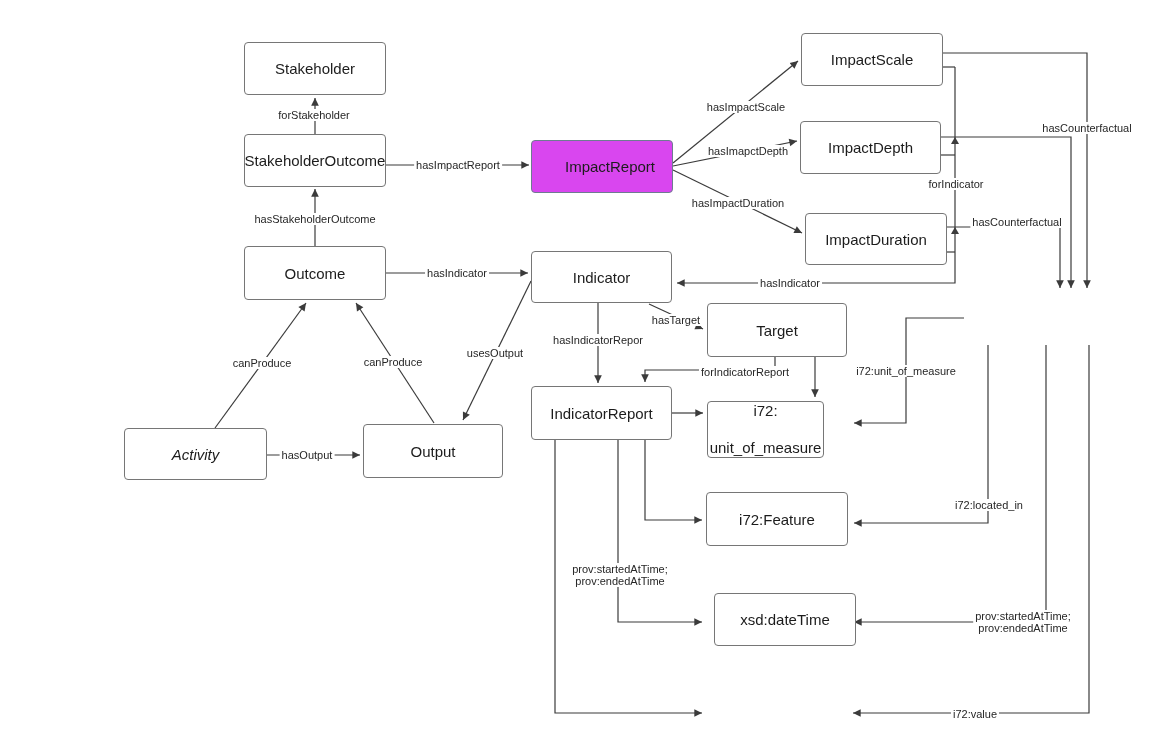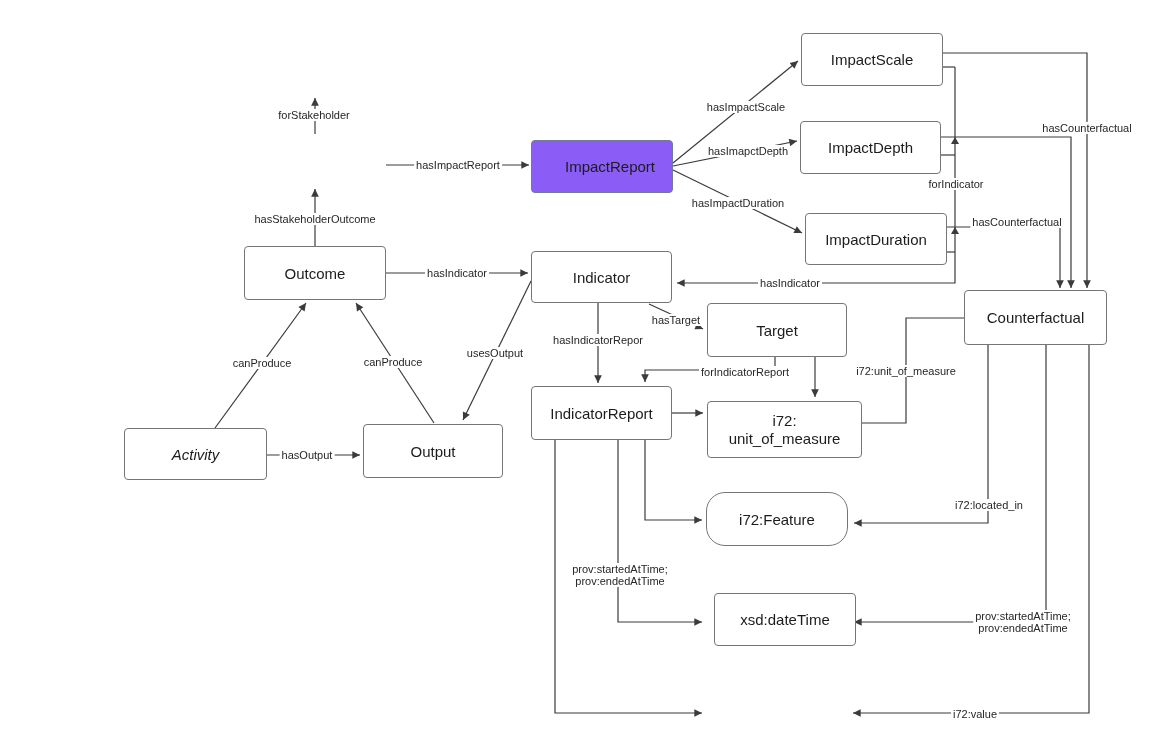--- a/index.html
+++ b/index.html
@@ -16,21 +16,21 @@
     box-sizing:border-box;
     background:#ffffff;
     border:1px solid #767676;
     border-radius:4px;
     display:flex;flex-direction:column;align-items:center;justify-content:center;
     font-size:15px;color:#1c1c1c;
     text-align:center;line-height:19px;
     z-index:2;
     white-space:nowrap;
   }
-  .node.highlight{background:#8b5cf6;border-color:#6e7b91;padding-left:16px;}
+  .node.highlight{background:#d946ef;border-color:#6e7b91;padding-left:16px;}
   .elabel{
     position:absolute;
     transform:translate(-50%,-50%);
     background:#ffffff;
     font-size:11px;color:#262626;
     line-height:12px;
     text-align:center;
     padding:0 2px;
     z-index:3;
     white-space:nowrap;
@@ -76,20 +76,26 @@
       <path d="M645,440 V520 H702" marker-end="url(#arr)"></path>
       <path d="M618,440 V622 H702" marker-end="url(#arr)"></path>
       <path d="M555,440 V713 H702" marker-end="url(#arr)"></path>
       <path d="M964,318 H906 V423 H854" marker-end="url(#arr)"></path>
       <path d="M988,345 V523 H854" marker-end="url(#arr)"></path>
       <path d="M1046,345 V622 H854" marker-end="url(#arr)"></path>
       <path d="M1089,345 V713 H853" marker-end="url(#arr)"></path>
     </g>
   </svg>
 
+  <div class="node" style="left:244px;top:42px;width:142px;height:53px;">
+      <span>Stakeholder</span>
+    </div>
+  <div class="node" style="left:244px;top:134px;width:142px;height:53px;">
+      <span>StakeholderOutcome</span>
+    </div>
   <div class="node highlight" style="left:531px;top:140px;width:142px;height:53px;">
       <span>ImpactReport</span>
     </div>
   <div class="node" style="left:801px;top:33px;width:142px;height:53px;">
       <span>ImpactScale</span>
     </div>
   <div class="node" style="left:800px;top:121px;width:141px;height:53px;">
       <span>ImpactDepth</span>
     </div>
   <div class="node" style="left:805px;top:213px;width:142px;height:52px;">
@@ -97,37 +103,34 @@
     </div>
   <div class="node" style="left:244px;top:246px;width:142px;height:54px;">
       <span>Outcome</span>
     </div>
   <div class="node" style="left:531px;top:251px;width:141px;height:52px;">
       <span>Indicator</span>
     </div>
   <div class="node" style="left:707px;top:303px;width:140px;height:54px;">
       <span>Target</span>
     </div>
-  <div class="node" style="left:964px;top:290px;width:143px;height:55px;">
-      <span>Counterfactual</span>
-    </div>
   <div class="node" style="left:124px;top:428px;width:143px;height:52px;font-style:italic;">
       <span>Activity</span>
     </div>
   <div class="node" style="left:363px;top:424px;width:140px;height:54px;">
       <span>Output</span>
     </div>
   <div class="node" style="left:531px;top:386px;width:141px;height:54px;">
       <span>IndicatorReport</span>
     </div>
-  <div class="node" style="left:707px;top:401px;width:155px;height:57px;line-height:18px;">
+  <div class="node" style="left:707px;top:401px;width:117px;height:57px;line-height:18px;justify-content:space-between;">
     <div>i72:</div>
     <div>unit_of_measure</div>
   </div>
-  <div class="node" style="left:706px;top:492px;width:142px;height:54px;border-radius:19px;">
+  <div class="node" style="left:706px;top:492px;width:142px;height:54px;">
       <span>i72:Feature</span>
     </div>
   <div class="node" style="left:706px;top:593px;width:142px;height:53px;margin-left:8px;">
       <span>xsd:dateTime</span>
     </div>
 
   <div class="elabel" style="left:314px;top:115px;text-align:center;">forStakeholder</div>
   <div class="elabel" style="left:458px;top:165px;">hasImpactReport</div>
   <div class="elabel" style="left:315px;top:219px;">hasStakeholderOutcome</div>
   <div class="elabel" style="left:746px;top:107px;">hasImpactScale</div>

